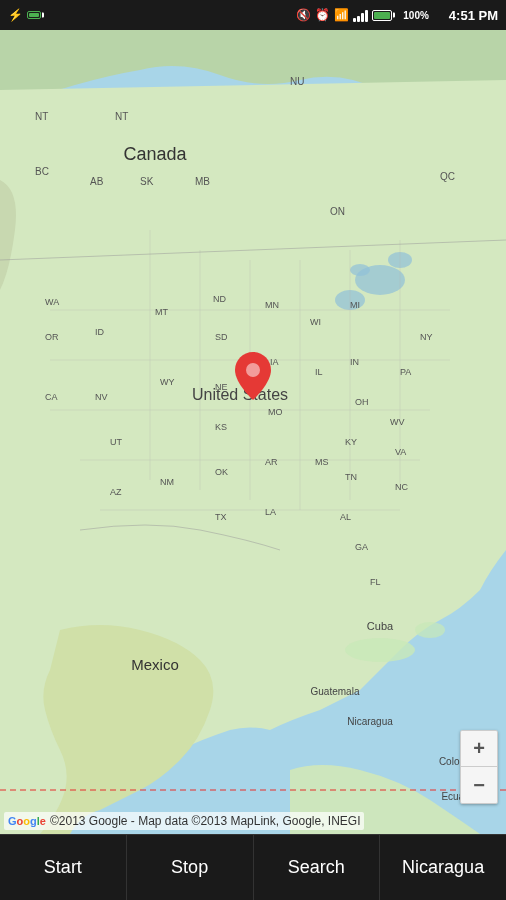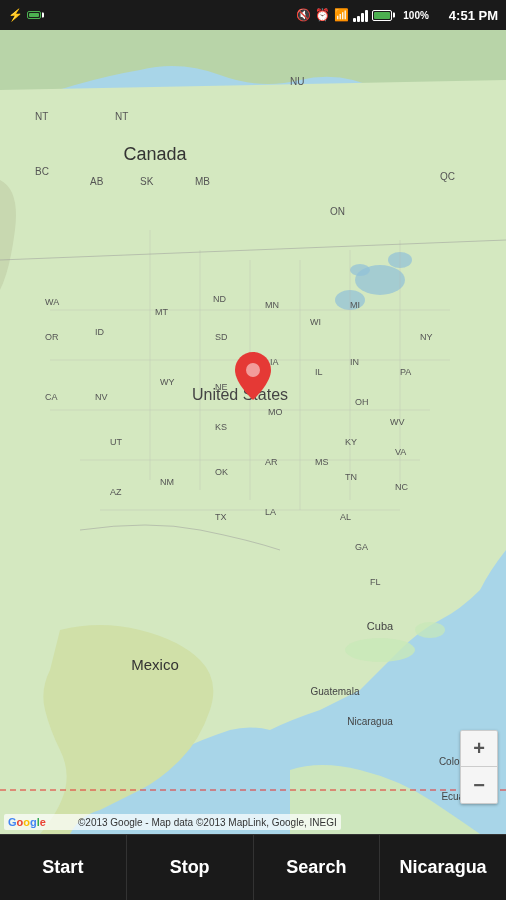--- a/index.html
+++ b/index.html
@@ -159,21 +159,21 @@
       align-items: stretch;
       border-top: 1px solid #333;
     }
     .nav-btn {
       flex: 1;
       display: flex;
       align-items: center;
       justify-content: center;
       color: #fff;
       font-size: 18px;
-      font-weight: bold;
+      font-weight: normal;
       cursor: pointer;
       border-right: 1px solid #333;
       background: #1a1a1a;
       border-top: none;
       border-bottom: none;
       border-left: none;
     }
     .nav-btn:last-child { border-right: none; }
 
     
@@ -359,21 +359,21 @@
   <div id="zoom-controls" style="position:absolute;bottom:30px;right:8px;">
     <button class="zoom-btn">+</button>
     <button class="zoom-btn">−</button>
   </div>
 
   
   <div id="google-attr">
     <div class="google-logo">
       <span>G</span><span>o</span><span>o</span><span>g</span><span>l</span><span>e</span>
     </div>
-    <span style="font-size:10px;color:#333;margin-left:28px;">©2013 Google - Map data ©2013 MapLink, Google, INEGI</span>
+    <span style="font-size:12px;color:#333;">©2013 Google - Map data ©2013 MapLink, Google, INEGI</span>
   </div>
 </div>
 
 <div id="bottom-bar">
   <button class="nav-btn">Start</button>
   <button class="nav-btn">Stop</button>
   <button class="nav-btn">Search</button>
   <button class="nav-btn">Nicaragua</button>
 </div>
 

